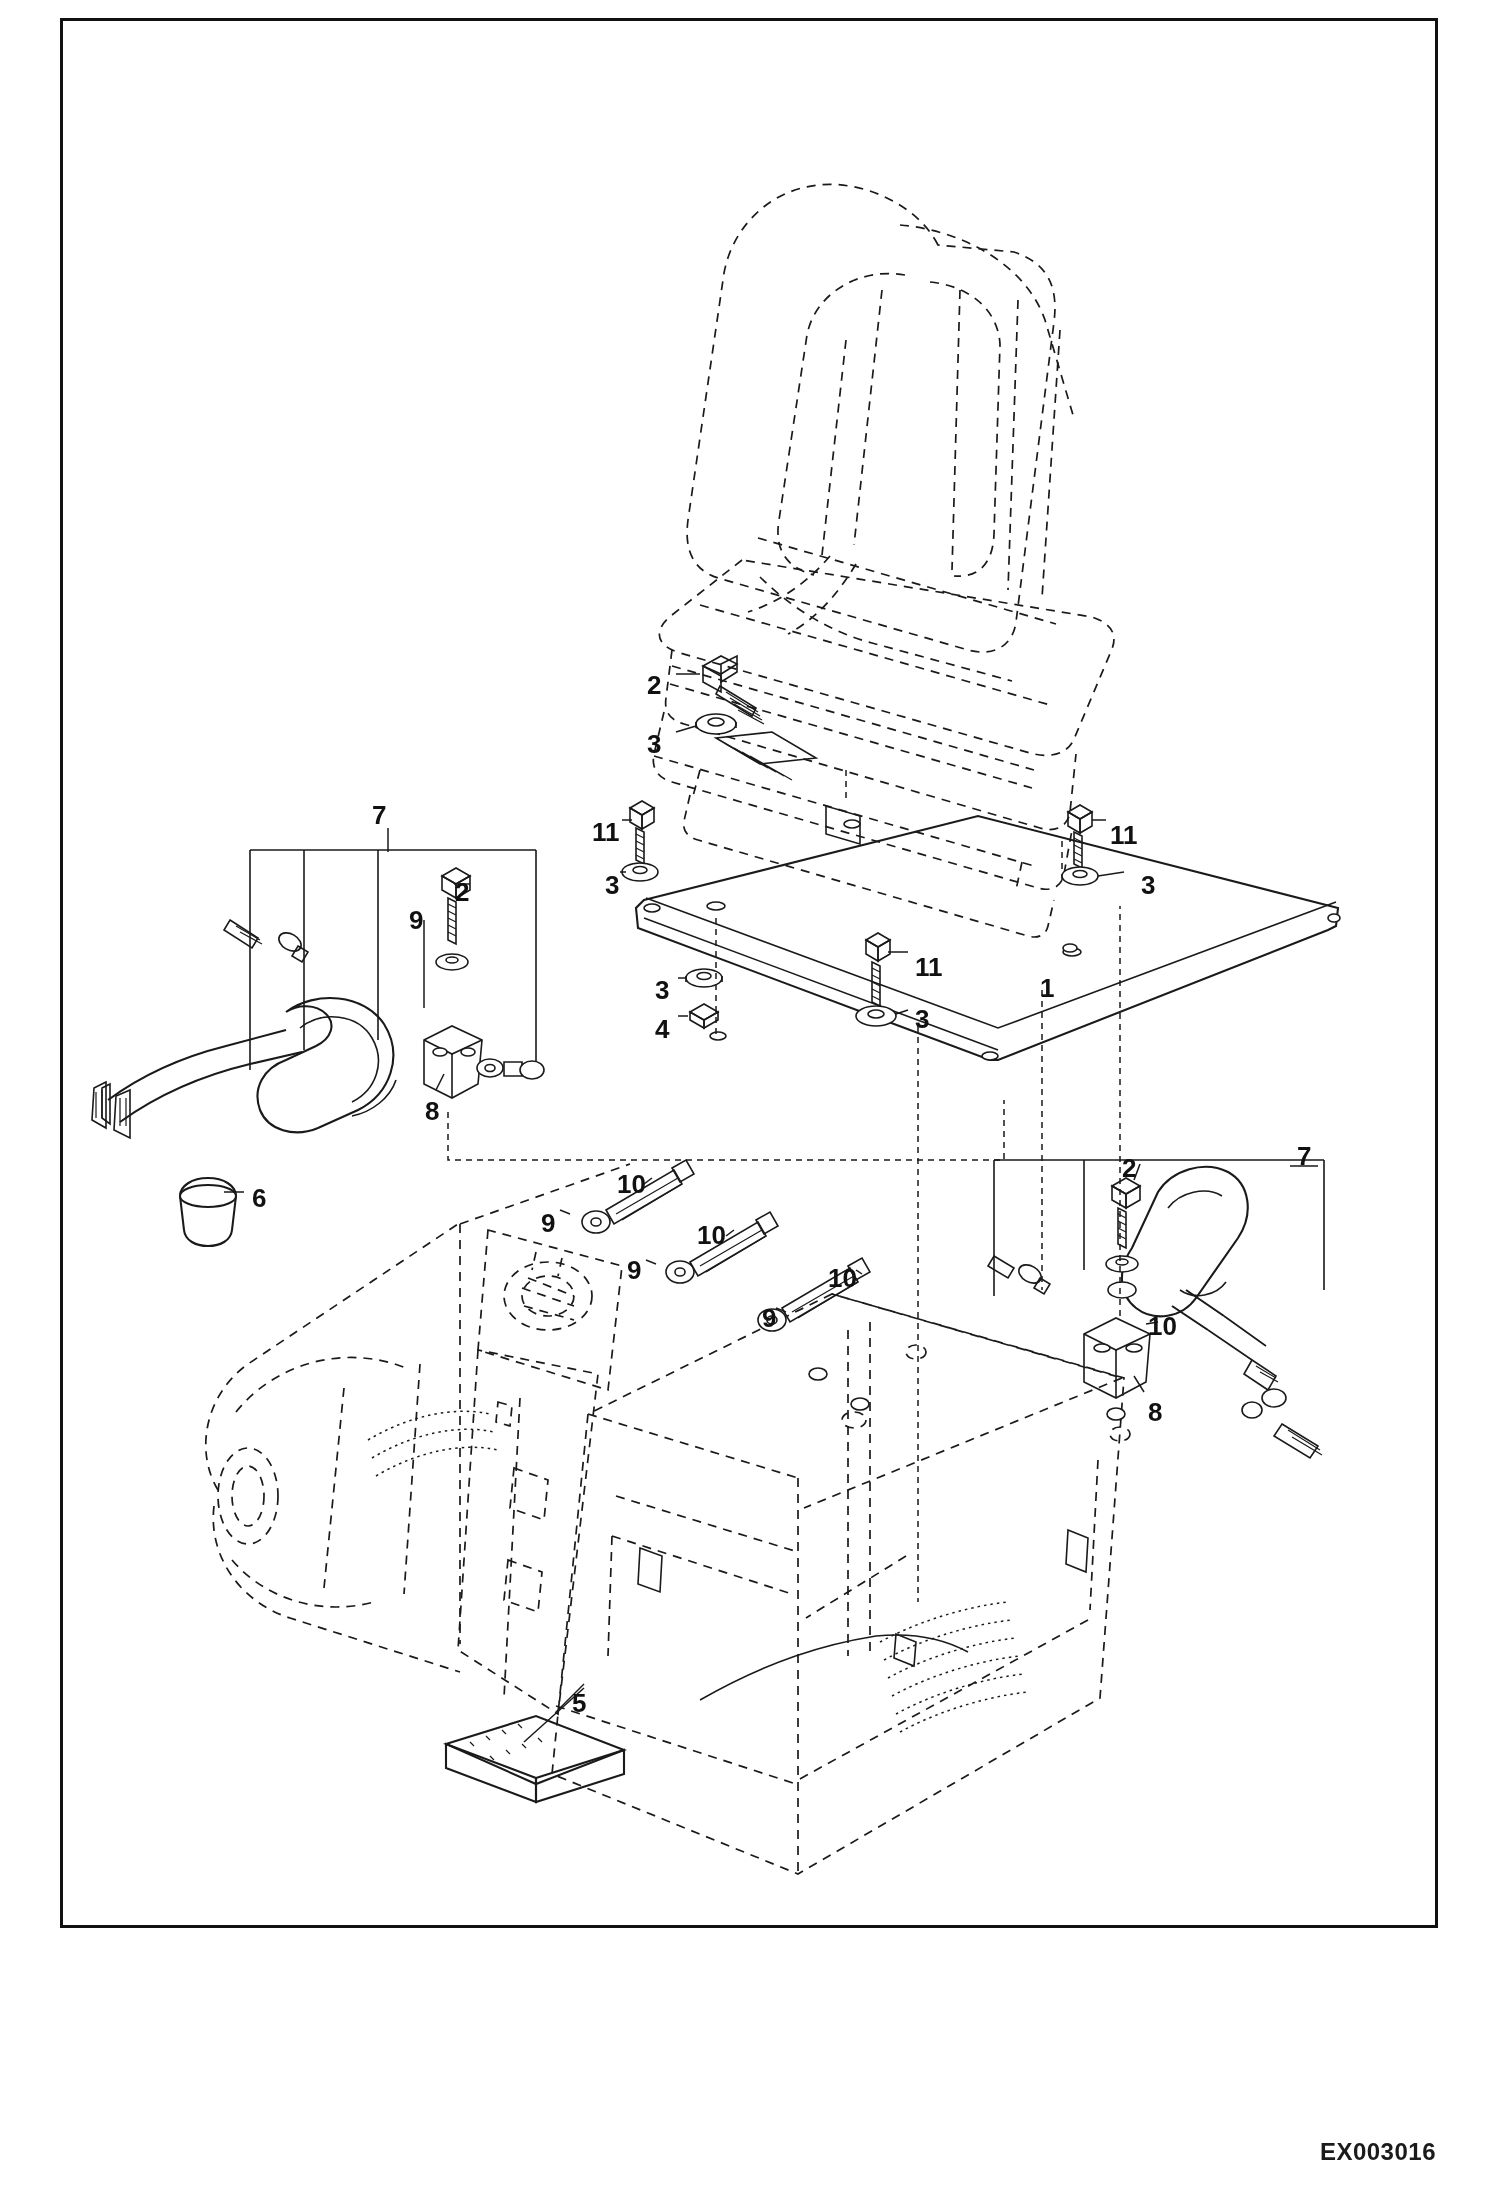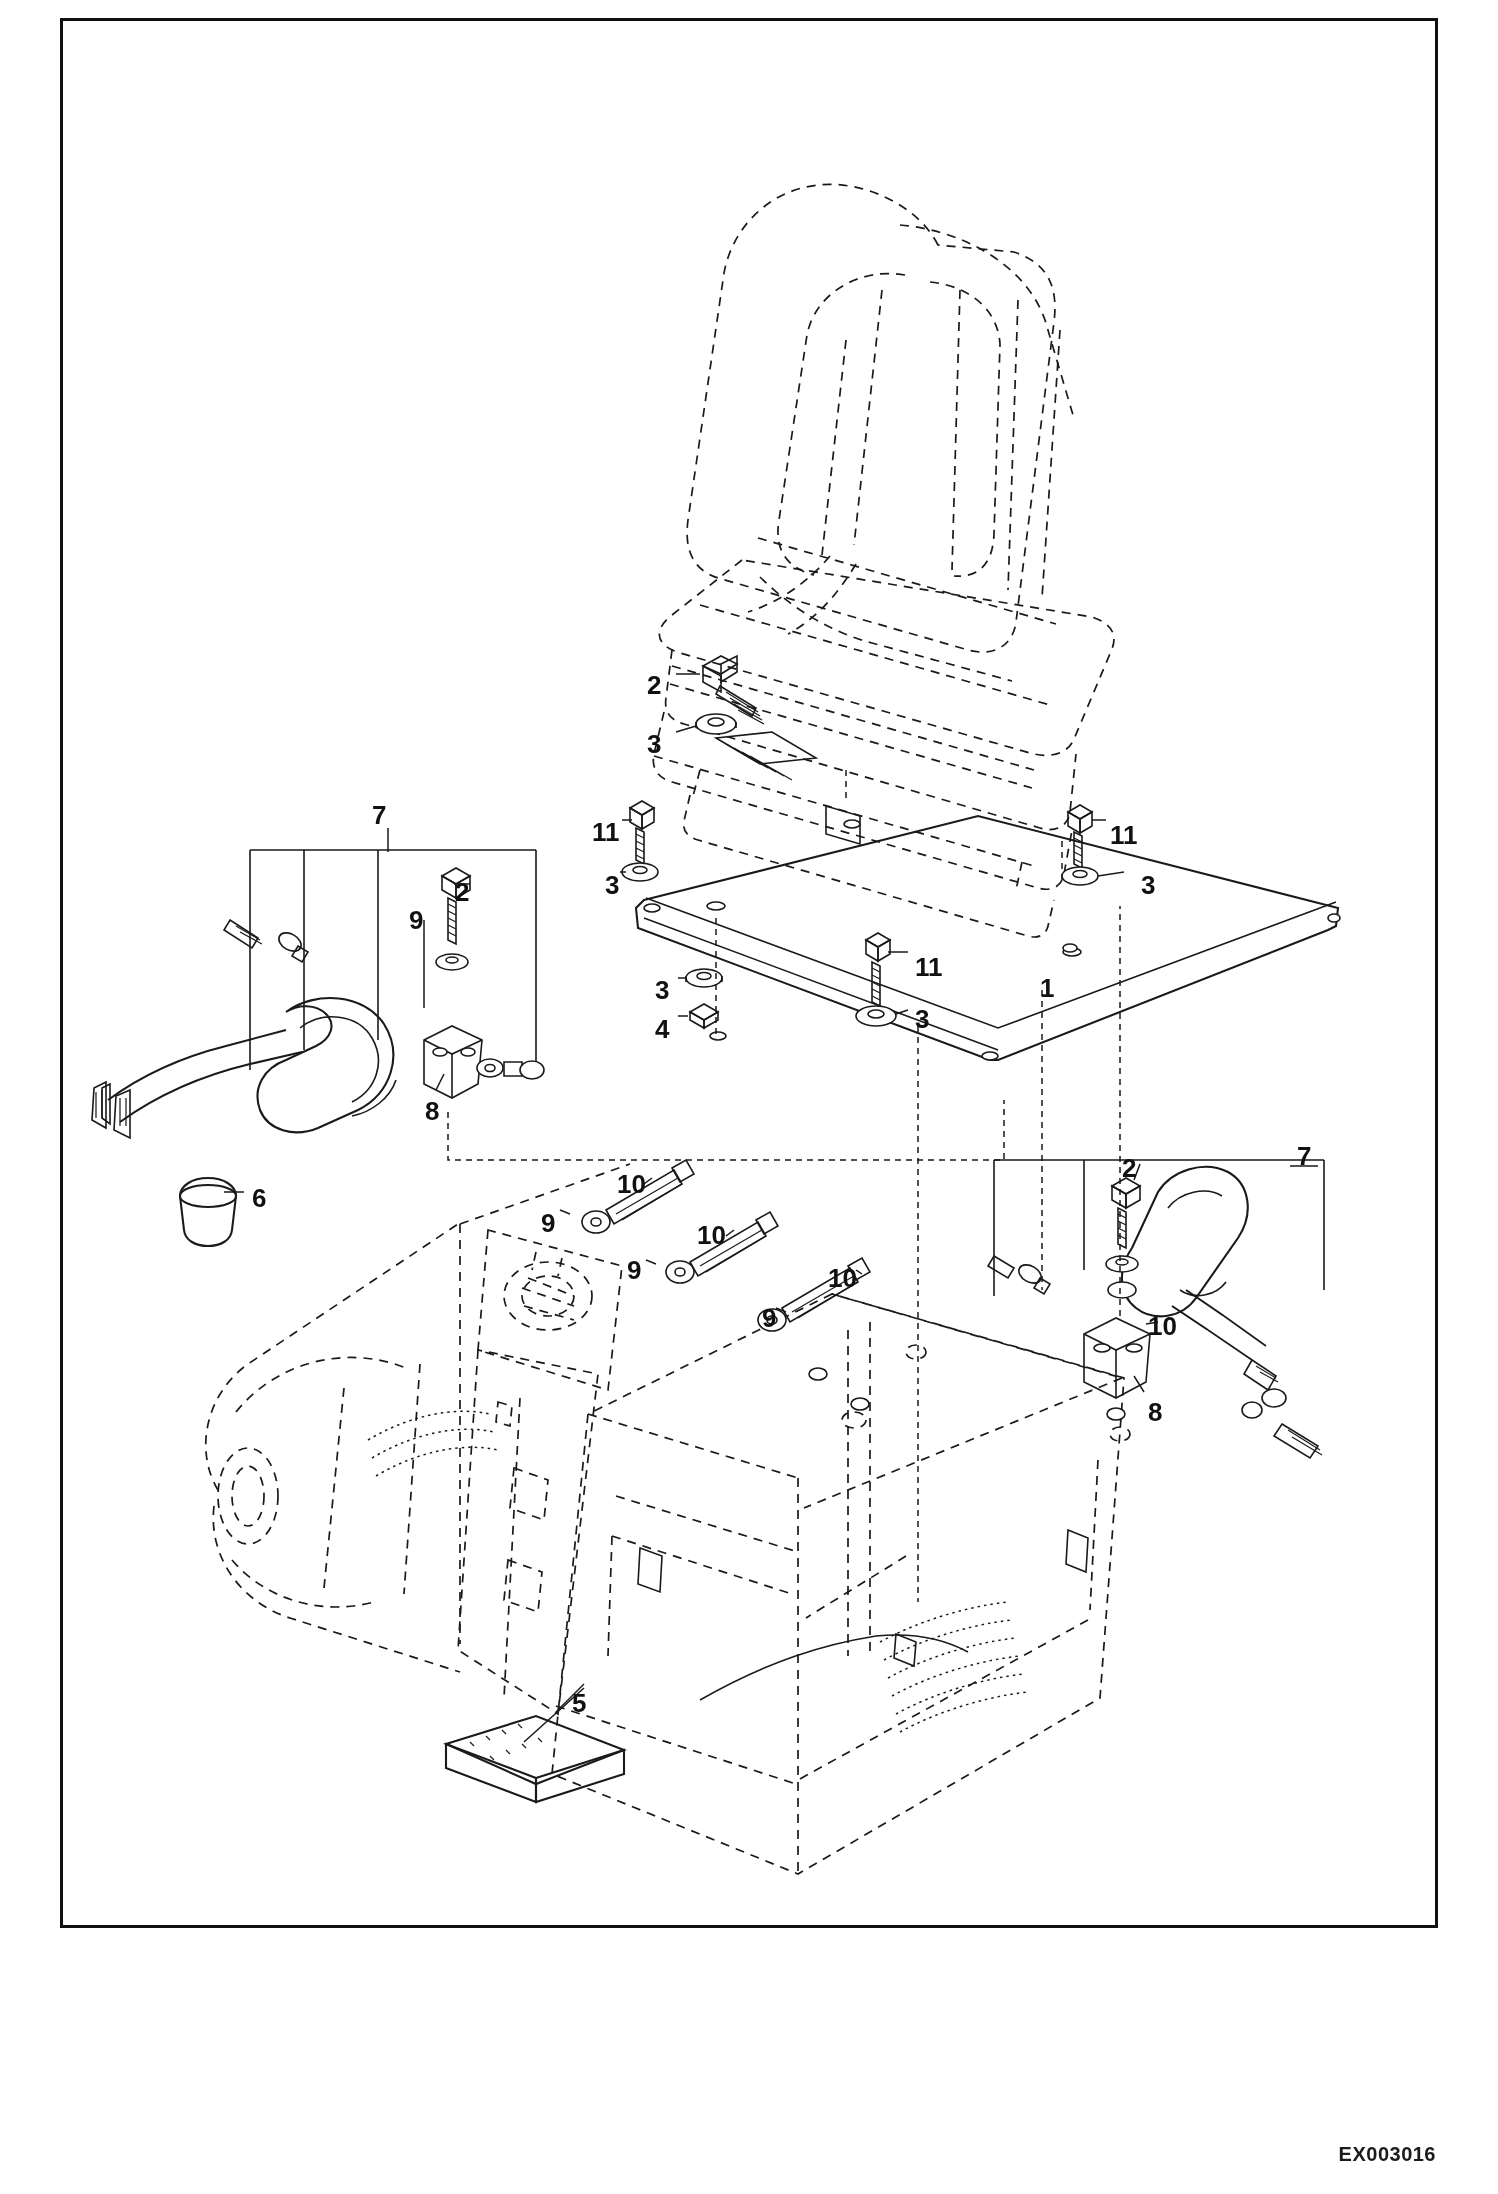--- a/index.html
+++ b/index.html
@@ -41,21 +41,21 @@
     font-weight: bold;
     color: #111;
     line-height: 1;
     white-space: nowrap;
   }
   #drawing-code {
     position: absolute;
     right: 62px;
     bottom: 28px;
     font-family: "Liberation Sans", sans-serif;
-    font-size: 20px;
+    font-size: 24px;
     font-weight: bold;
     letter-spacing: 0.5px;
     color: #1b1b1b;
   }
   svg { display: block; }
   .ln  { fill: none; stroke: #1a1a1a; stroke-width: 1.6; }
   .ln2 { fill: none; stroke: #1a1a1a; stroke-width: 2.1; }
   .thin{ fill: none; stroke: #1a1a1a; stroke-width: 1.2; }
   .dash { fill: none; stroke: #1a1a1a; stroke-width: 1.7; stroke-dasharray: 9 7; }
   .dashfine { fill: none; stroke: #1a1a1a; stroke-width: 1.5; stroke-dasharray: 6 5; }

